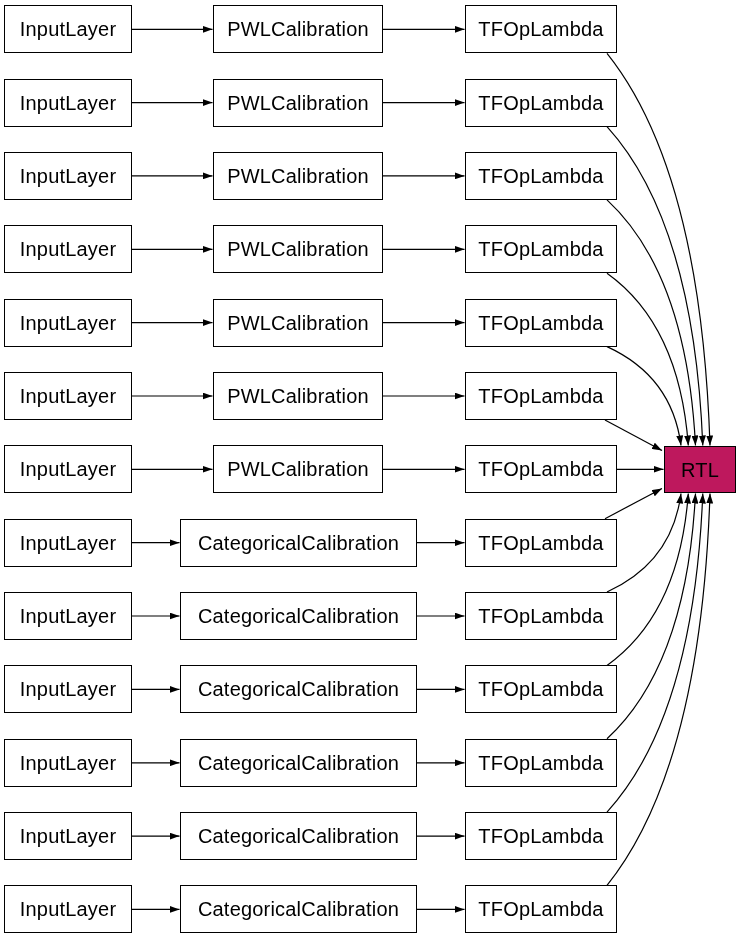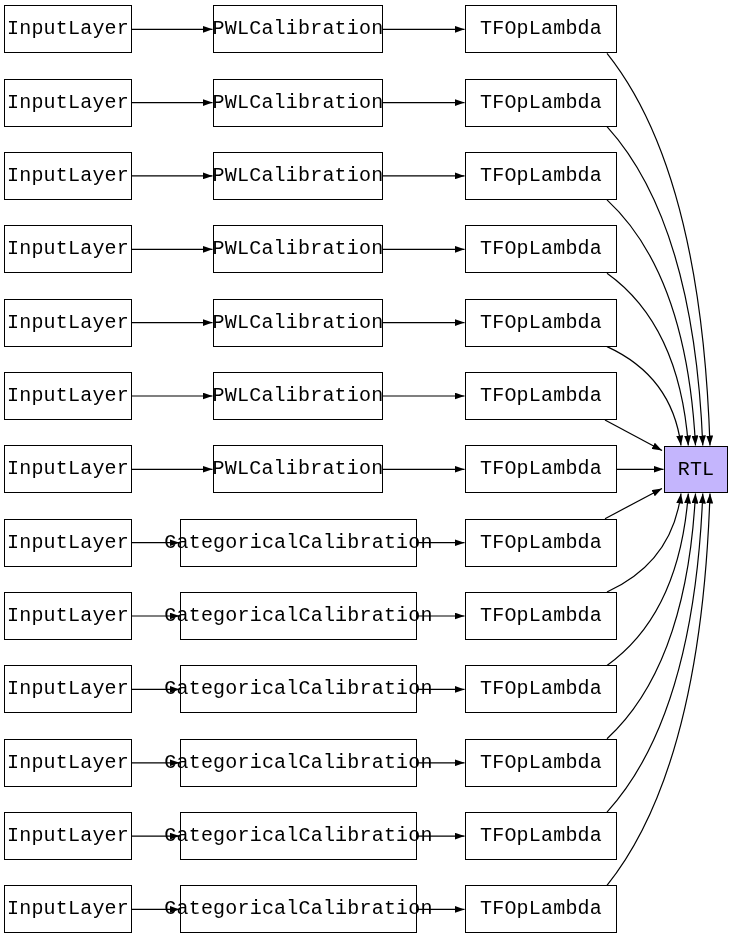--- a/index.html
+++ b/index.html
@@ -5,21 +5,21 @@
   html, body {
     margin: 0;
     padding: 0;
     background: #ffffff;
   }
   .canvas {
     position: relative;
     width: 741px;
     height: 940px;
     background: #ffffff;
-    font-family: Liberation Mono, monospace;
+    font-family: Liberation Sans, sans-serif;
     overflow: hidden;
   }
   .edges {
     position: absolute;
     left: 0;
     top: 0;
     width: 741px;
     height: 940px;
   }
   .node {
@@ -127,15 +127,15 @@
       <div class="node" style="left: 465px; top: 665.4px; width: 152px; height: 48px; background: rgb(255, 255, 255); border-color: rgb(0, 0, 0); color: rgb(0, 0, 0);">TFOpLambda</div>
       <div class="node" style="left: 4px; top: 738.8px; width: 128px; height: 48px; background: rgb(255, 255, 255); border-color: rgb(0, 0, 0); color: rgb(0, 0, 0);">InputLayer</div>
       <div class="node" style="left: 180px; top: 738.8px; width: 237px; height: 48px; background: rgb(255, 255, 255); border-color: rgb(0, 0, 0); color: rgb(0, 0, 0);">CategoricalCalibration</div>
       <div class="node" style="left: 465px; top: 738.8px; width: 152px; height: 48px; background: rgb(255, 255, 255); border-color: rgb(0, 0, 0); color: rgb(0, 0, 0);">TFOpLambda</div>
       <div class="node" style="left: 4px; top: 812.1px; width: 128px; height: 48px; background: rgb(255, 255, 255); border-color: rgb(0, 0, 0); color: rgb(0, 0, 0);">InputLayer</div>
       <div class="node" style="left: 180px; top: 812.1px; width: 237px; height: 48px; background: rgb(255, 255, 255); border-color: rgb(0, 0, 0); color: rgb(0, 0, 0);">CategoricalCalibration</div>
       <div class="node" style="left: 465px; top: 812.1px; width: 152px; height: 48px; background: rgb(255, 255, 255); border-color: rgb(0, 0, 0); color: rgb(0, 0, 0);">TFOpLambda</div>
       <div class="node" style="left: 4px; top: 885.4px; width: 128px; height: 48px; background: rgb(255, 255, 255); border-color: rgb(0, 0, 0); color: rgb(0, 0, 0);">InputLayer</div>
       <div class="node" style="left: 180px; top: 885.4px; width: 237px; height: 48px; background: rgb(255, 255, 255); border-color: rgb(0, 0, 0); color: rgb(0, 0, 0);">CategoricalCalibration</div>
       <div class="node" style="left: 465px; top: 885.4px; width: 152px; height: 48px; background: rgb(255, 255, 255); border-color: rgb(0, 0, 0); color: rgb(0, 0, 0);">TFOpLambda</div>
-      <div class="node" style="left: 664px; top: 446px; width: 64px; height: 47px; background: #c4b5fd; border-color: rgb(0, 0, 0); color: rgb(0, 0, 0);">RTL</div>
+      <div class="node" style="left: 664px; top: 446px; width: 72px; height: 47px; background: #be185d; border-color: rgb(0, 0, 0); color: rgb(0, 0, 0);">RTL</div>
     </div>
 </div>
 
 </body></html>

